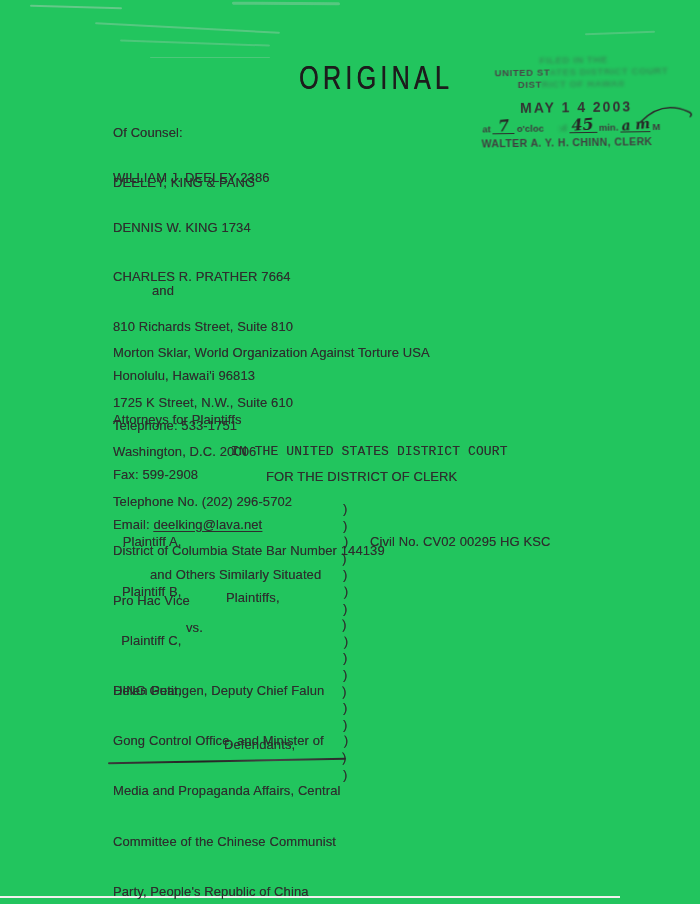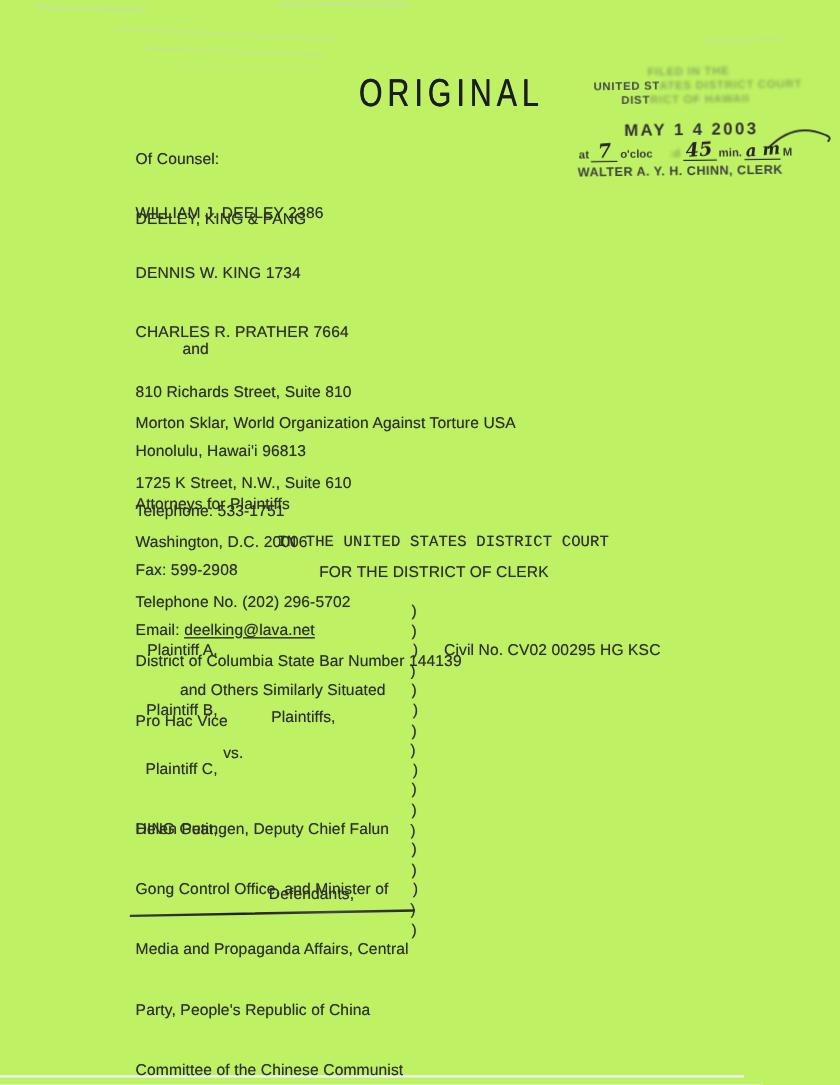--- a/index.html
+++ b/index.html
@@ -1,17 +1,17 @@
 <!DOCTYPE html>
 <html><head>
 <meta charset="utf-8">
 <style>
   html,body{margin:0;padding:0;background:#ffffff;}
   .page{
-    position:relative;width:700px;height:904px;background:#bef264;overflow:hidden;
+    position:relative;width:700px;height:904px;background:#22c55e;overflow:hidden;
     font-family:"Liberation Sans","DejaVu Sans",sans-serif;color:#2e2e2e;
   }
   .txt{font-size:13px;line-height:16.5px;letter-spacing:.1px;
        text-shadow:0 0 .6px rgba(40,40,40,.55);white-space:pre;}
   .abs{position:absolute;}
   .bold{font-weight:700;}
   .u{text-decoration:underline;text-underline-offset:2px;margin-top:28px;}
   
   .original{
     position:absolute;left:299px;top:60px;font-size:30px;color:#1c1c1c;
@@ -133,22 +133,22 @@
     <div>Helen Petit,</div>
   </div>
   <div class="abs txt" style="left:150px;top:567px;">and Others Similarly Situated</div>
   <div class="abs txt" style="left:226px;top:590px;">Plaintiffs,</div>
   <div class="abs txt" style="left:186px;top:620px;">vs.</div>
 
   <div class="abs txt" style="left:113px;top:649px;line-height:16.8px;">
     <div>DING Guangen, Deputy Chief Falun</div>
     <div>Gong Control Office, and Minister of</div>
     <div>Media and Propaganda Affairs, Central</div>
+    <div>Committee of the Chinese Communist</div>
     <div>Party, People's Republic of China</div>
-    <div>Committee of the Chinese Communist</div>
   </div>
   <div class="abs txt" style="left:224px;top:737px;">Defendants,</div>
   <div class="rule"></div>
 
   <div class="paren-col">
       <span>)</span>
       <span>)</span>
       <span>)</span>
       <span>)</span>
       <span>)</span>

